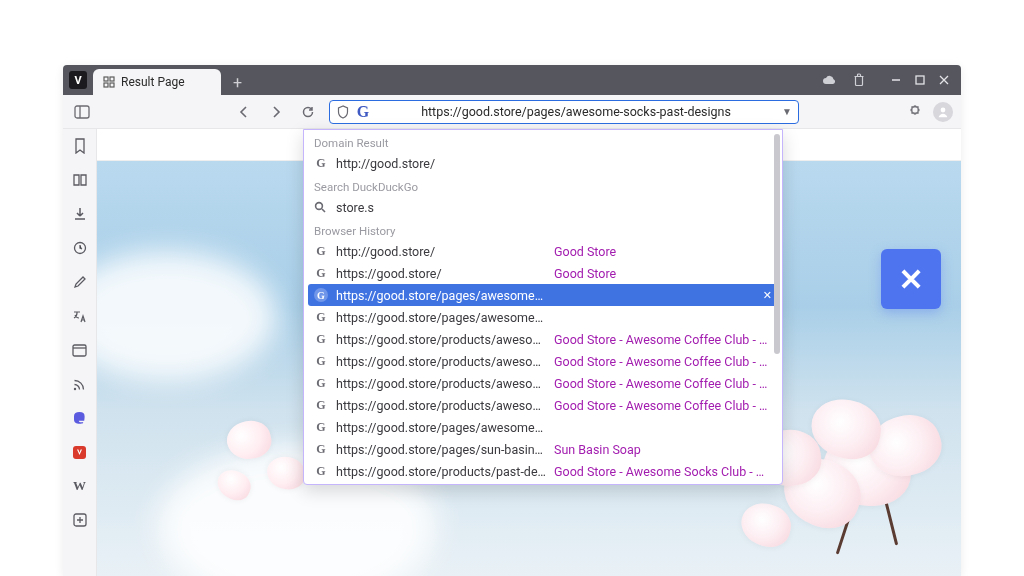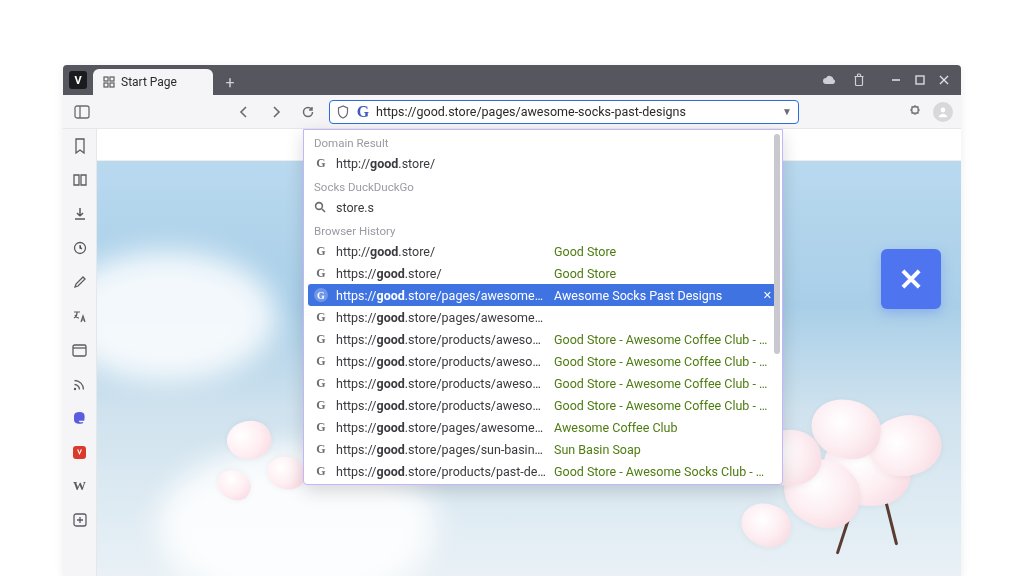--- a/index.html
+++ b/index.html
@@ -46,21 +46,21 @@
   }
   .panel-toggle { width:22px;height:22px;display:flex;align-items:center;justify-content:center;color:#6b6b72; }
   .nav-gap { width: 120px; }
   .nav-arrow, .reload { width:22px;height:22px;display:flex;align-items:center;justify-content:center;color:#6a6a72; }
   .addr {
     flex:0 0 470px; height:24px; border:1.5px solid #2b6de0; border-radius:4px;
     background:#fff; display:flex; align-items:center; padding:0 6px; gap:6px;
     position:relative;
   }
   .addr .ico { width:14px;height:14px;color:#6a6a72;display:flex;align-items:center;justify-content:center; }
-  .addr input { flex:1; border:none; outline:none; font-size:12.5px; color:#2a2a2a; background:transparent;}
+  .addr input { flex:1; border:none; outline:none; font-size:12.5px; color:#2a2a2a; background:transparent;text-align:center;}
   .addr .dd { color:#6a6a72; font-size:10px; }
 
   .ext-area { margin-left:auto; display:flex; align-items:center; gap:10px; color:#6a6a72;}
   .avatar { width:20px;height:20px;border-radius:50%;background:#d7d7dc;display:flex;align-items:center;justify-content:center;}
 
   
   .body { flex:1; display:flex; position:relative; }
   .sidebar {
     width:34px; background:#f5f5f7; border-right:1px solid #e7e7ea;
     display:flex; flex-direction:column; align-items:center; padding-top:6px; gap:12px;
@@ -121,22 +121,22 @@
   }
   .dropdown .scrollbar { position:absolute; right:2px; top:4px; bottom:4px; width:6px; }
   .dropdown .thumb { position:absolute; top:0; width:6px; height:220px; background:#c8c8ce; border-radius:3px; }
   .dd-section-label { padding:6px 10px 2px 10px; color:#9a9aa2; font-size:11.5px; }
   .dd-item {
     display:flex; align-items:center; gap:8px; padding:3px 10px; height:22px;
     white-space:nowrap;
   }
   .dd-item .favicon { width:14px; text-align:center; font-weight:700; color:#6a6a72; font-size:12px; font-family:Georgia, serif;}
   .dd-item .url { flex:0 0 210px; overflow:hidden; text-overflow:ellipsis; color:#3a3a3f; }
-  .dd-item .url .b { font-weight:700; }
-  .dd-item .title { flex:1; overflow:hidden; text-overflow:ellipsis; color:#4d7c0f; }
+  .dd-item .url .b { font-weight:400; }
+  .dd-item .title { flex:1; overflow:hidden; text-overflow:ellipsis; color:#a21caf; }
   .dd-item.sel { background:#3f73e2; color:#fff; border-radius:3px; margin:0 4px; padding:3px 6px; }
   .dd-item.sel .url, .dd-item.sel .title, .dd-item.sel .favicon { color:#fff; }
   .dd-item .delbtn { margin-left:auto; font-size:11px; }
   .dd-item.sel .favicon.circle {
     width:14px;height:14px;border-radius:50%;background:rgba(255,255,255,.25);
     display:flex;align-items:center;justify-content:center;font-size:10px;
   }
   .searchglyph { font-weight:700; }
 
   svg { display:block; }
@@ -155,21 +155,21 @@
         <span class="sd">
           <svg width="12" height="12" viewBox="0 0 12 12">
               <g fill="none" stroke="currentColor" stroke-width="1.2">
                 <rect x="1" y="1" width="4" height="4"></rect>
                 <rect x="7" y="1" width="4" height="4"></rect>
                 <rect x="1" y="7" width="4" height="4"></rect>
                 <rect x="7" y="7" width="4" height="4"></rect>
               </g>
             </svg>
         </span>
-        <span>Start Page</span>
+        <span>Result Page</span>
       </div>
       <div class="newtab">+</div>
       <div class="title-spacer"></div>
       <div class="titlebtns">
         <span class="ico">
           <svg width="16" height="12" viewBox="0 0 16 12">
               <path fill="currentColor" d="M12.5 5.2A4 4 0 0 0 5 4a3 3 0 0 0-3 3 3 3 0 0 0 3 3h7a2.5 2.5 0 0 0 .5-4.8z"></path>
             </svg>
         </span>
         <span class="ico">
@@ -344,21 +344,21 @@
       </div>
     </div>
 
     <div class="dropdown">
       <div class="dd-section-label">Domain Result</div>
       <div class="dd-item">
         <span class="favicon">G</span>
         <span class="url"><span>http://</span><span class="b">good</span><span>.store/</span></span>
       </div>
 
-      <div class="dd-section-label">Socks DuckDuckGo</div>
+      <div class="dd-section-label">Search DuckDuckGo</div>
       <div class="dd-item">
         <span class="favicon searchglyph">
           <svg width="12" height="12" viewBox="0 0 12 12">
               <circle cx="5" cy="5" r="3.4" fill="none" stroke="currentColor" stroke-width="1.6"></circle>
               <path stroke="currentColor" stroke-width="1.6" d="m8 8 3 3"></path>
             </svg>
         </span>
         <span class="url">store.s</span>
       </div>
 
@@ -370,21 +370,20 @@
             <span class="title">Good Store</span>
           </div>
           <div class="dd-item">
             <span class="favicon">G</span>
             <span class="url"><span>https://</span><span class="b">good</span><span>.store/</span></span>
             <span class="title">Good Store</span>
           </div>
           <div class="dd-item sel">
             <span class="favicon circle">G</span>
             <span class="url"><span>https://</span><span class="b">good</span><span>.store/pages/awesome-socks...</span></span>
-            <span class="title">Awesome Socks Past Designs</span>
             <span class="delbtn">✕</span>
           </div>
           <div class="dd-item">
             <span class="favicon">G</span>
             <span class="url"><span>https://</span><span class="b">good</span><span>.store/pages/awesome-socks</span></span>
           </div>
           <div class="dd-item">
             <span class="favicon">G</span>
             <span class="url"><span>https://</span><span class="b">good</span><span>.store/products/awesomecof...</span></span>
             <span class="title">Good Store - Awesome Coffee Club - Caly...</span>
@@ -400,21 +399,20 @@
             <span class="title">Good Store - Awesome Coffee Club - Oct...</span>
           </div>
           <div class="dd-item">
             <span class="favicon">G</span>
             <span class="url"><span>https://</span><span class="b">good</span><span>.store/products/awesomecof...</span></span>
             <span class="title">Good Store - Awesome Coffee Club - Oct...</span>
           </div>
           <div class="dd-item">
             <span class="favicon">G</span>
             <span class="url"><span>https://</span><span class="b">good</span><span>.store/pages/awesome-coffee</span></span>
-            <span class="title">Awesome Coffee Club</span>
           </div>
           <div class="dd-item">
             <span class="favicon">G</span>
             <span class="url"><span>https://</span><span class="b">good</span><span>.store/pages/sun-basin-soap</span></span>
             <span class="title">Sun Basin Soap</span>
           </div>
           <div class="dd-item">
             <span class="favicon">G</span>
             <span class="url"><span>https://</span><span class="b">good</span><span>.store/products/past-designs...</span></span>
             <span class="title">Good Store - Awesome Socks Club - Past ...</span>

